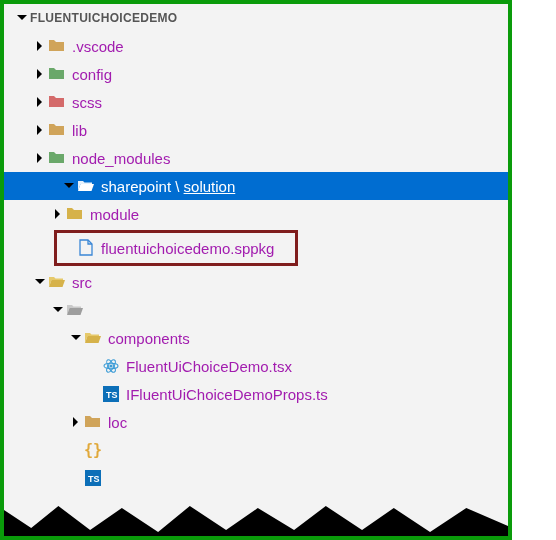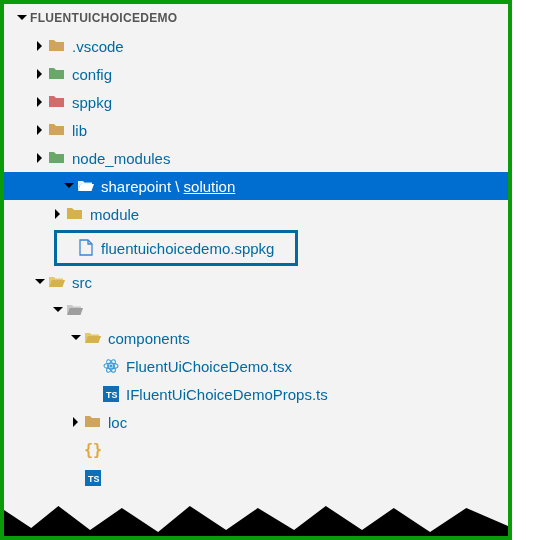--- a/index.html
+++ b/index.html
@@ -30,21 +30,21 @@
     background: #f3f3f3;
   }
   .tree {
     background: #f3f3f3;
   }
   .row {
     display: flex;
     align-items: center;
     height: 28px;
     padding-left: 10px;
-    color: #0369a1;
+    color: #a21caf;
     cursor: pointer;
     white-space: nowrap;
   }
   .row.selected {
     background: #006dd1;
     color: #fff;
     padding-left: 39px;
   }
   .chev {
     width: 16px;
@@ -60,21 +60,21 @@
     height: 18px;
     display: inline-flex;
     align-items: center;
     justify-content: center;
     margin-right: 6px;
     flex-shrink: 0;
   }
   .label { }
   .row.selected .label .underline { text-decoration: underline; }
   .highlight-box {
-    border: 3px solid #0369a1;
+    border: 3px solid #7f1d1d;
     position: relative;
     margin: 2px 0 2px 0;
   }
   .torn {
     position: absolute;
     bottom: 0;
     left: 0;
     width: 100%;
     height: 36px;
     pointer-events: none;
@@ -187,21 +187,21 @@
       <span class="chev">
           <svg width="16" height="16">
             <use href="#chev-right"></use>
           </svg>
         </span>
       <span class="icon">
           <svg width="18" height="18">
             <use href="#folder-red"></use>
           </svg>
         </span>
-      <span class="label">sppkg</span>
+      <span class="label">scss</span>
     </div>
 
     <div class="row">
       <span class="spacer" style="width:18px"></span>
       <span class="chev">
           <svg width="16" height="16">
             <use href="#chev-right"></use>
           </svg>
         </span>
       <span class="icon">

